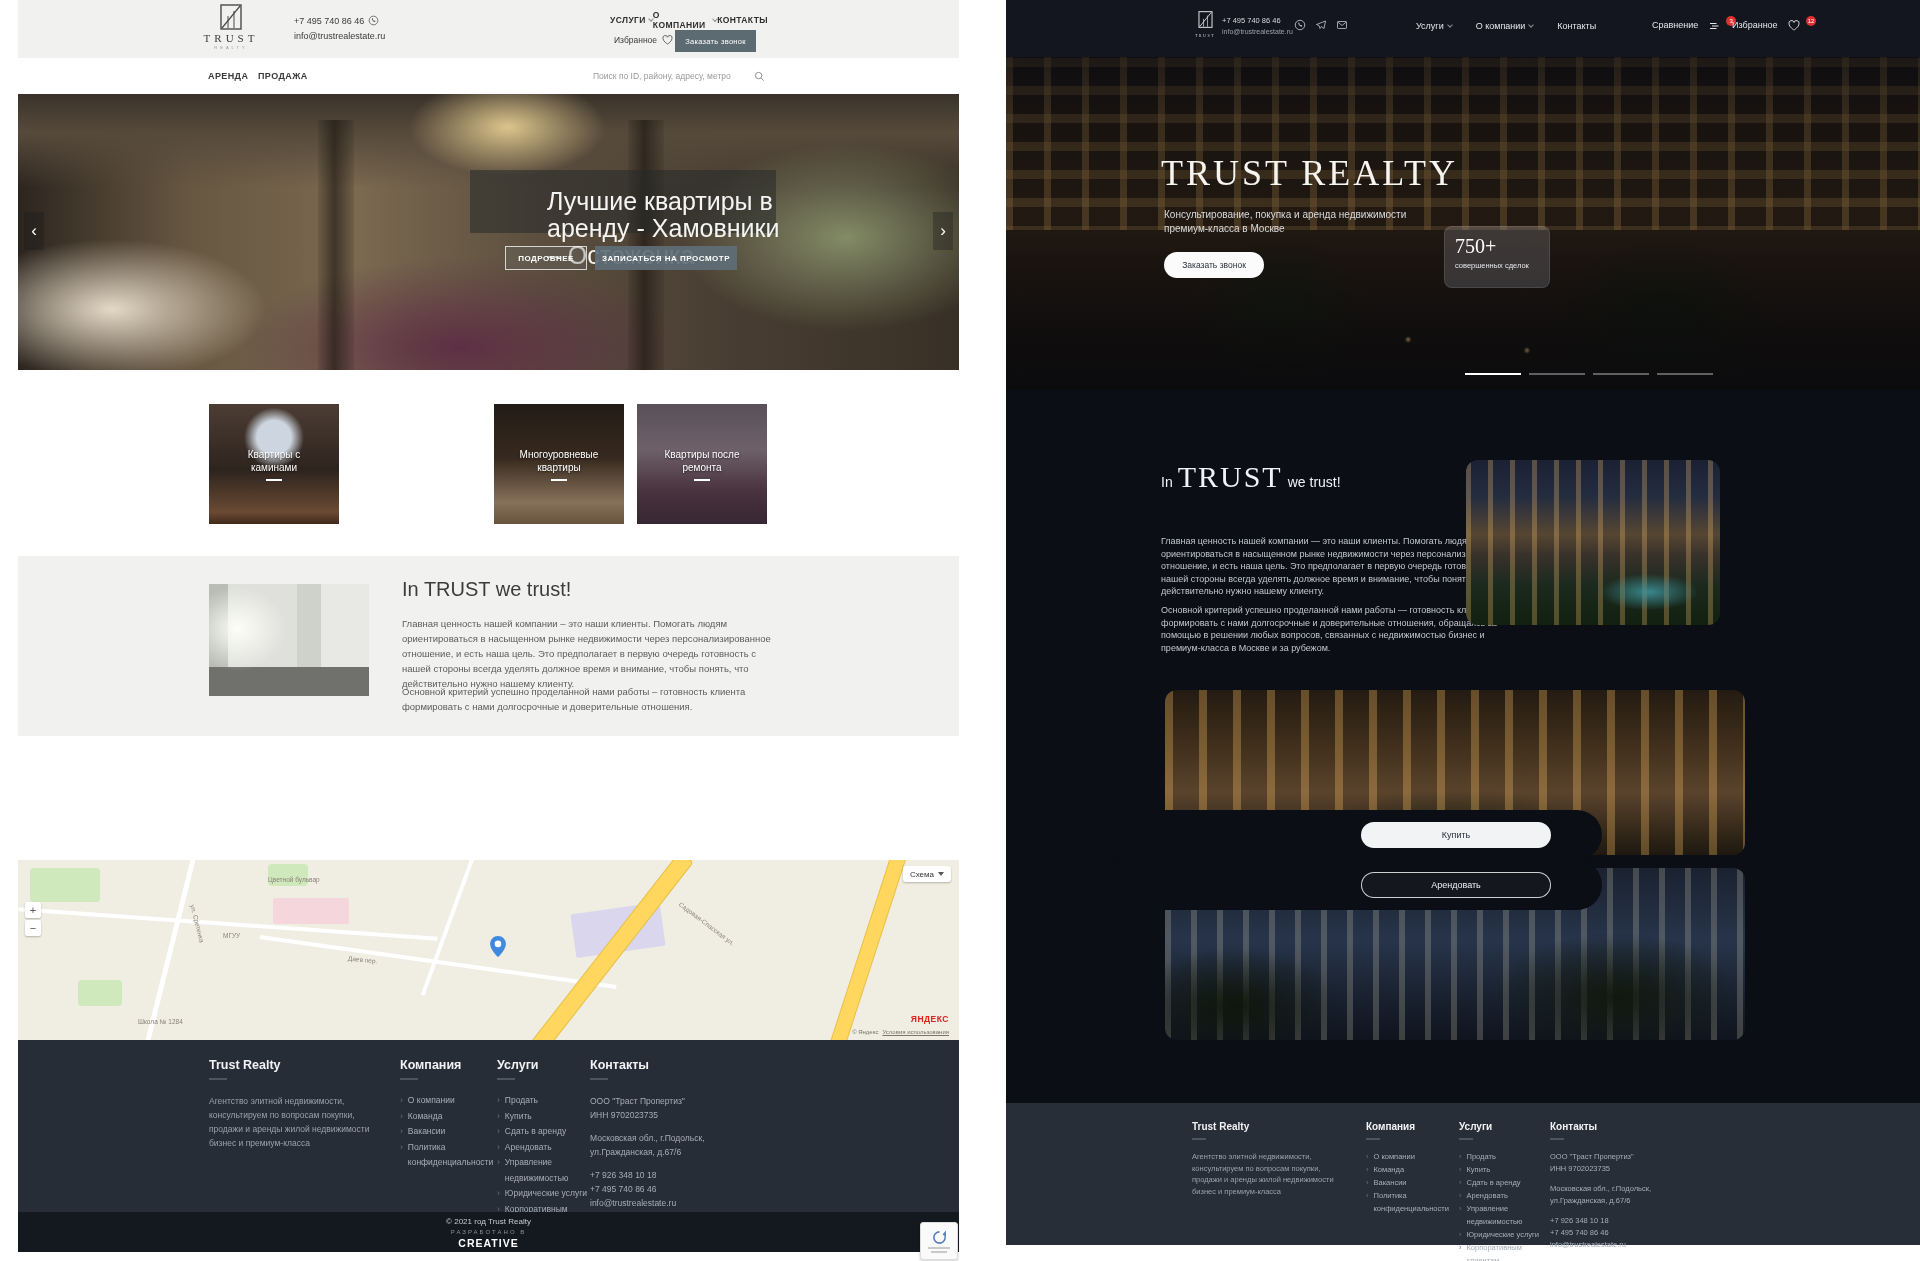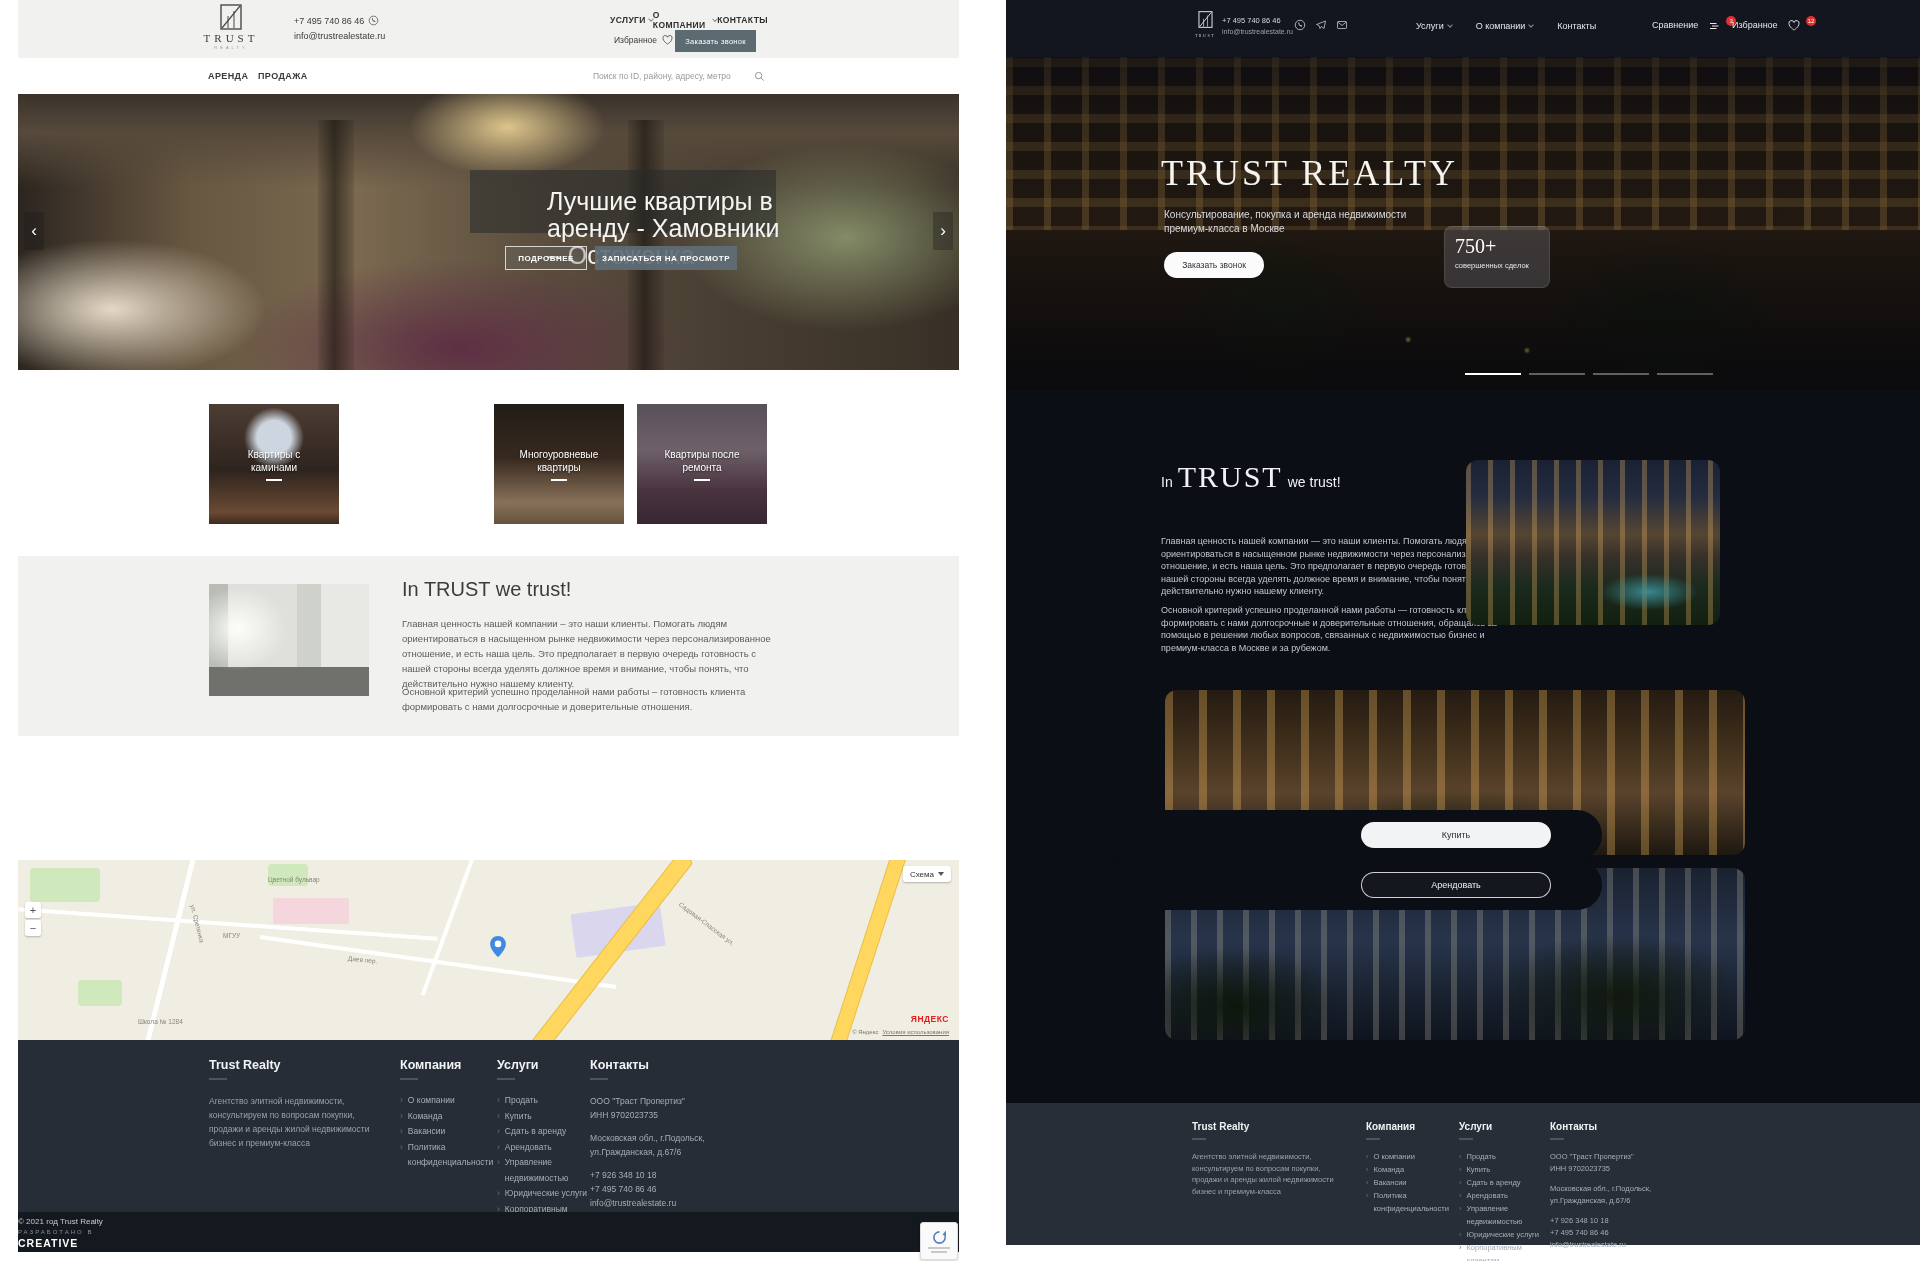--- a/index.html
+++ b/index.html
@@ -102,21 +102,21 @@
 
   .l-footer { position:absolute; left:0; top:1040px; width:941px; height:172px; }
   .l-footer .f-head { font-size:12.5px; }
   .l-footer .f-desc { font-size:8.5px; line-height:14px; margin-top:14px; }
   .l-footer .f-items { margin-top:13px; }
   .l-footer .f-item { font-size:8.5px; line-height:15.5px; }
   .l-footer .f-contacts { margin-top:14px; }
   .l-footer .f-cline { font-size:8.5px; line-height:14px; }
   .l-footer .f-cline:nth-child(3), .l-footer .f-cline:nth-child(5) { margin-top:9px; }
 
-  .l-footbar { position:absolute; left:0; top:1212px; width:941px; height:40px; background:#14181f; color:#c7cbd1; }
+  .l-footbar { position:absolute; left:0; top:1212px; width:941px; height:40px; background:#14181f; text-align:center; color:#c7cbd1; }
   .fb-copy { font-size:8px; padding-top:5px; }
   .fb-dev { font-size:6px; letter-spacing:2px; color:#8a9097; margin-top:3px; }
   .fb-studio { font-size:10.5px; font-weight:bold; color:#fff; letter-spacing:1px; margin-top:2px; }
   .recaptcha { position:absolute; left:902px; top:1222px; width:38px; height:38px; background:#fafafa; border:1px solid #ddd; border-radius:3px; box-shadow:0 1px 3px rgba(0,0,0,0.2); display:flex; flex-direction:column; align-items:center; justify-content:center; gap:2px; cursor:pointer; }
   .rc-line { width:22px; height:2px; background:#c9c9c9; }
 
   
   .panel-dark { position:absolute; left:1006px; top:0; width:914px; height:1245px; background:#0c0e16; }
 
   .dh { position:absolute; left:0; top:0; width:914px; height:57px; background:#14161f; z-index:5; }

